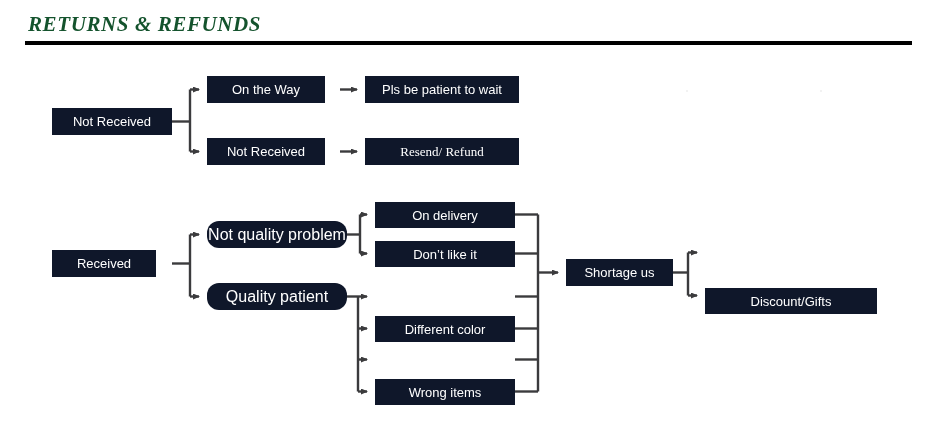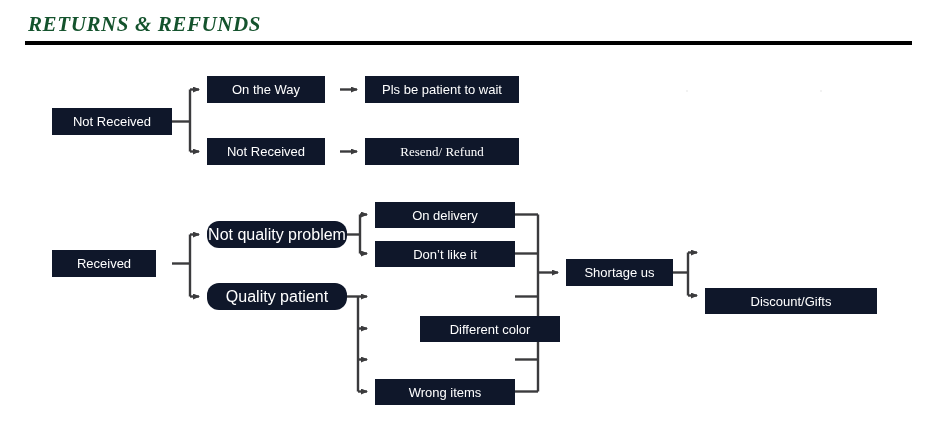--- a/index.html
+++ b/index.html
@@ -150,21 +150,21 @@
 
   <div class="node small" style="left:207px; top:221px; width:140px; height:27px;">Not quality problem</div>
 
   <div class="node small" style="left:207px; top:283px; width:140px; height:27px;">Quality patient</div>
 
   <div class="node" style="left:375px; top:202px; width:140px; height:25px;">On delivery</div>
 
   <div class="node" style="left:375px; top:241px; width:140px; height:25px;">Don’t like it</div>
 
 
-  <div class="node" style="left:375px; top:316px; width:140px; height:25px;margin-left:45px;">Different color</div>
+  <div class="node" style="left:375px; top:316px; width:140px; height:25px;">Different color</div>
 
 
   <div class="node" style="left:375px; top:379px; width:140px; height:14px;">Wrong items</div>
 
   <div class="node" style="left:566px; top:259px; width:107px; height:27px;">Shortage us</div>
 
   <div class="node" style="left:705px; top:240px; width:172px; height:25px;margin-top:48px;">Discount/Gifts</div>
 
 
   <div class="speck" style="left:686px; top:90px;"></div>

